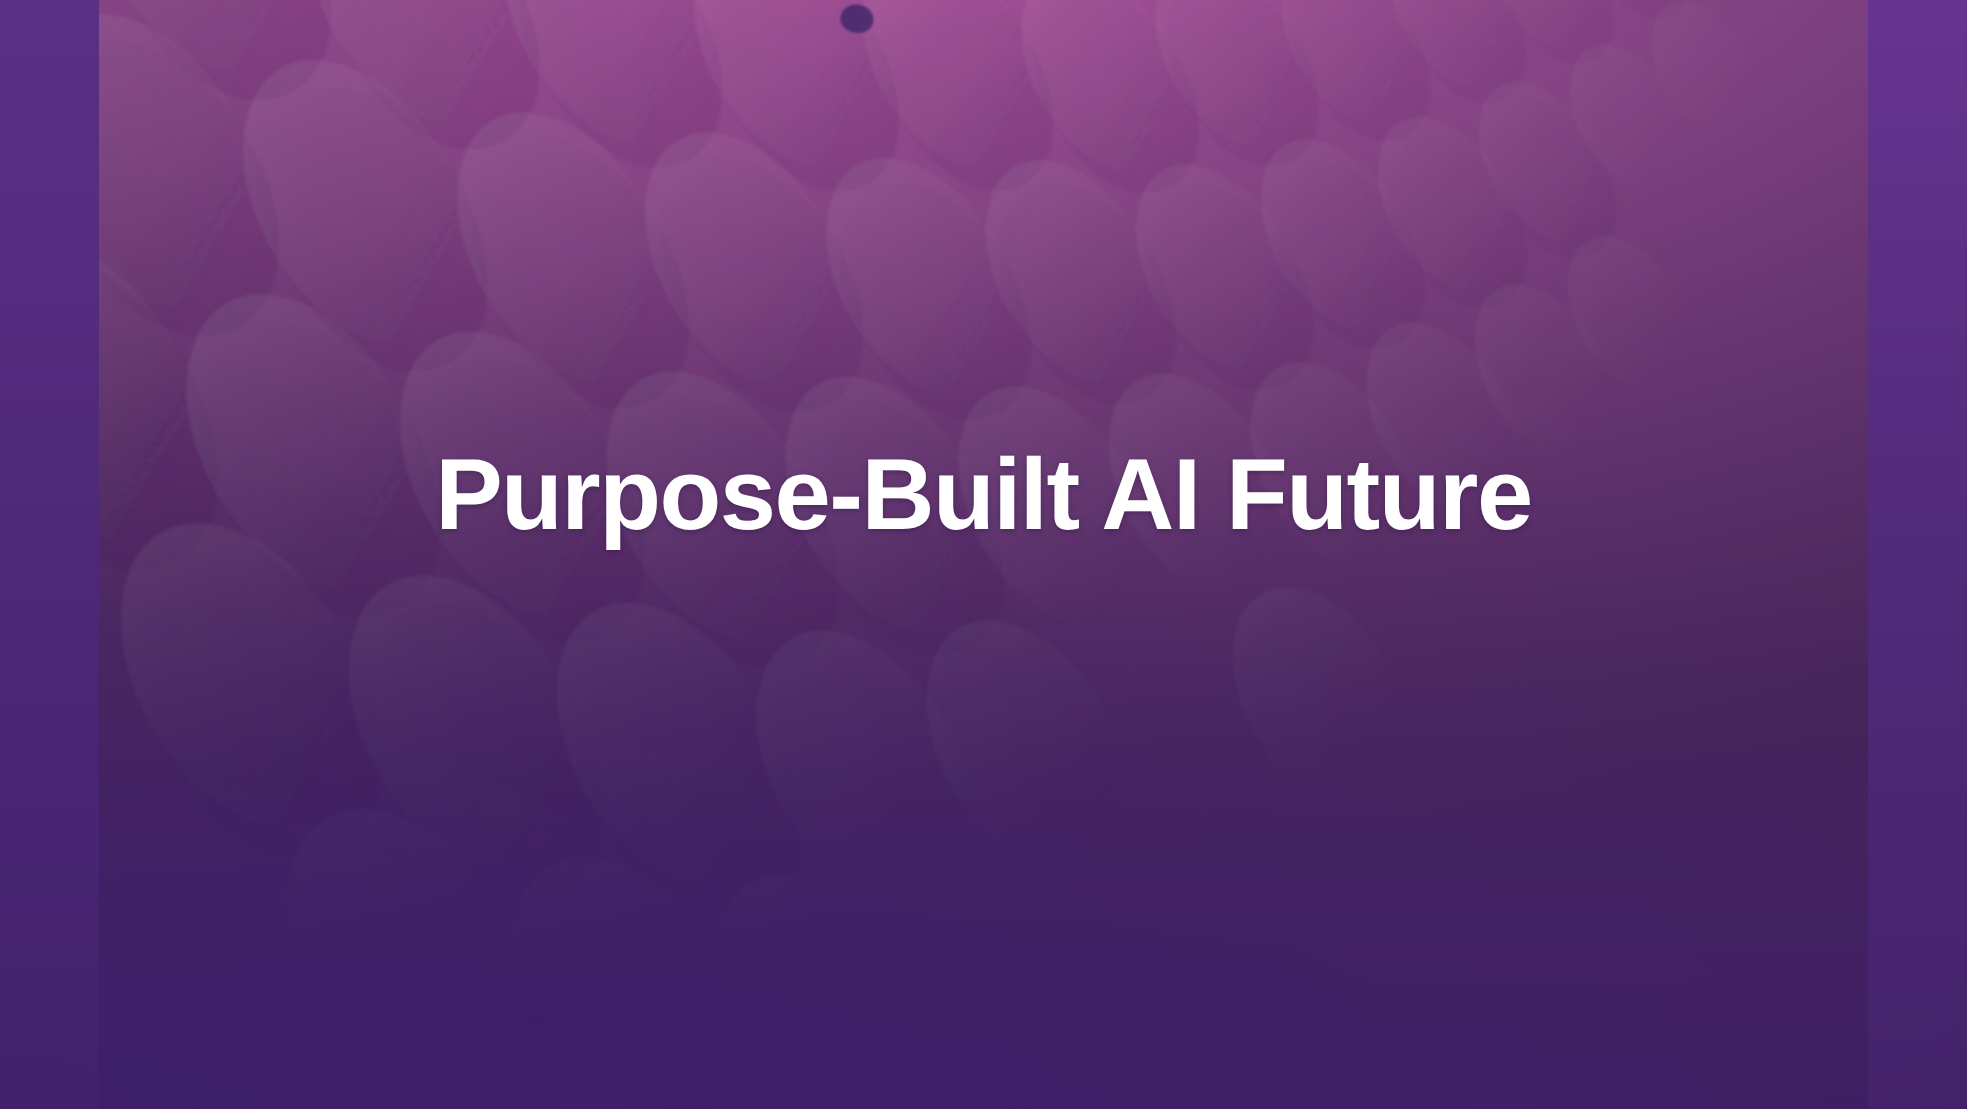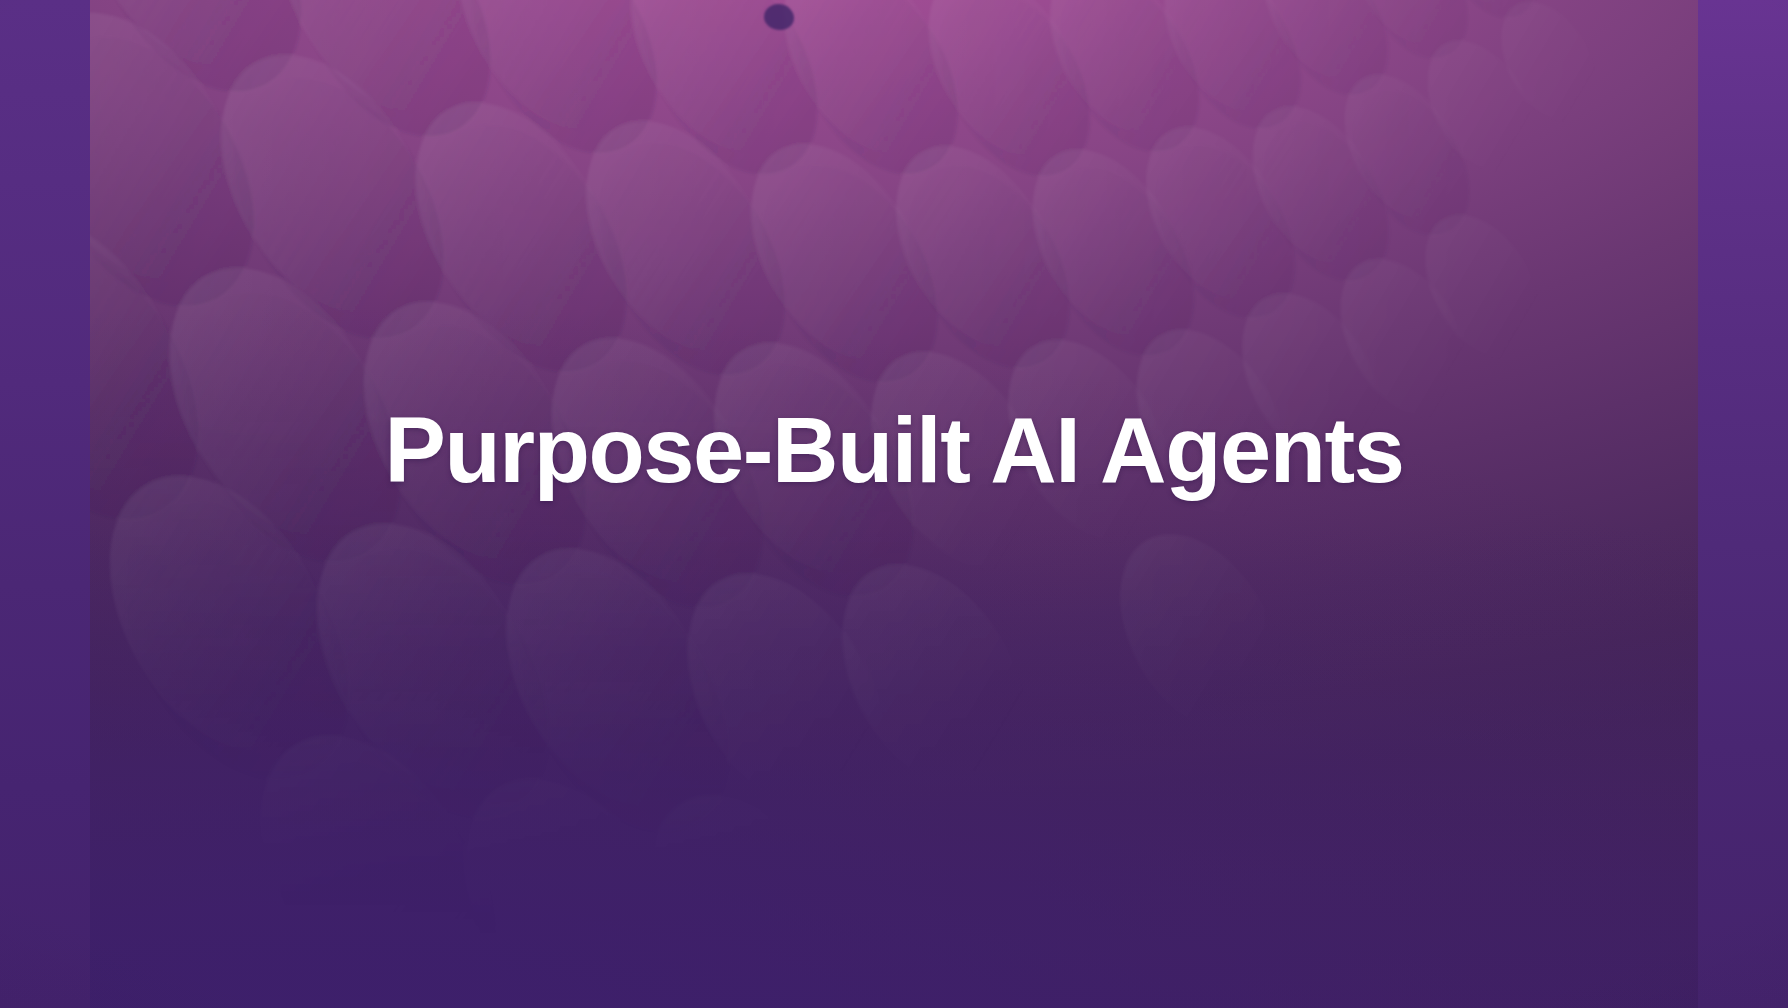--- a/index.html
+++ b/index.html
@@ -427,16 +427,16 @@
     </svg>
   </div>
 
   <div class="margin-band left"></div>
   <div class="margin-band right"></div>
 
   <div class="speck"></div>
   <div class="vignette"></div>
 
   <div class="content">
-    <h1 class="title">Purpose-Built AI Agents</h1>
+    <h1 class="title">Purpose-Built AI Future</h1>
   </div>
 
 </div>
 
 </body></html>

